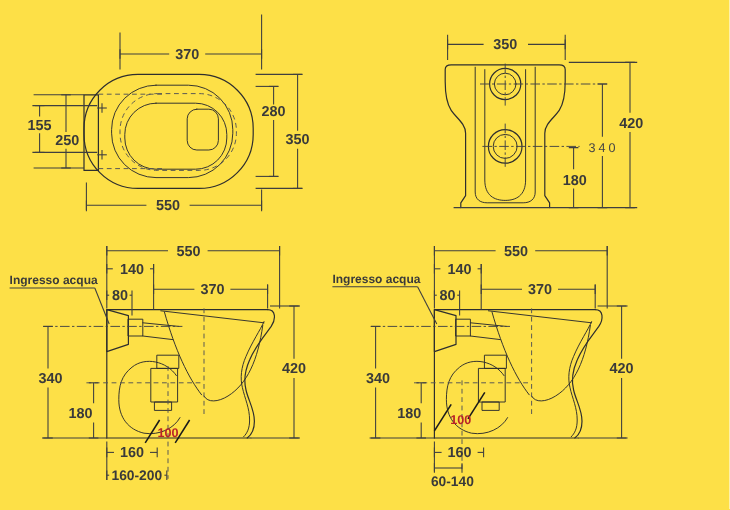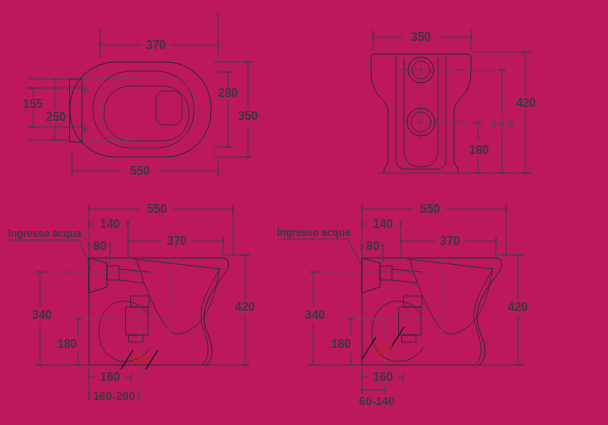--- a/index.html
+++ b/index.html
@@ -1,16 +1,16 @@
 <!DOCTYPE html>
 <html><head>
 <meta charset="utf-8">
 <style>
   html,body{margin:0;padding:0;background:#fff;}
-  #stage{position:relative;width:608px;height:425px;background:#be185d;overflow:hidden;}
+  #stage{position:relative;width:608px;height:425px;background:#fde047;overflow:hidden;}
   svg{font-family:"Liberation Sans",sans-serif;}
   .ln{fill:none;stroke:#2e2e2e;stroke-width:1;stroke-linecap:round;stroke-linejoin:round;}
   .tn{stroke-width:0.8;}
   .dim{fill:none;stroke:#3f3f3f;stroke-width:0.9;stroke-linecap:butt;}
   .dsh{fill:none;stroke:#555;stroke-width:0.8;stroke-dasharray:4 3;}
   .dd{fill:none;stroke:#444;stroke-width:0.8;stroke-dasharray:8 2 2 2;}
   .hx{stroke:#1a1a1a;stroke-width:1.3;}
   text{fill:#3a3a3a;font-weight:bold;font-size:12px;text-anchor:middle;}
   .sp{font-size:10.5px;font-weight:normal;letter-spacing:2.5px;fill:#454545;}
   .red{fill:#b92328;font-size:10.5px;}

